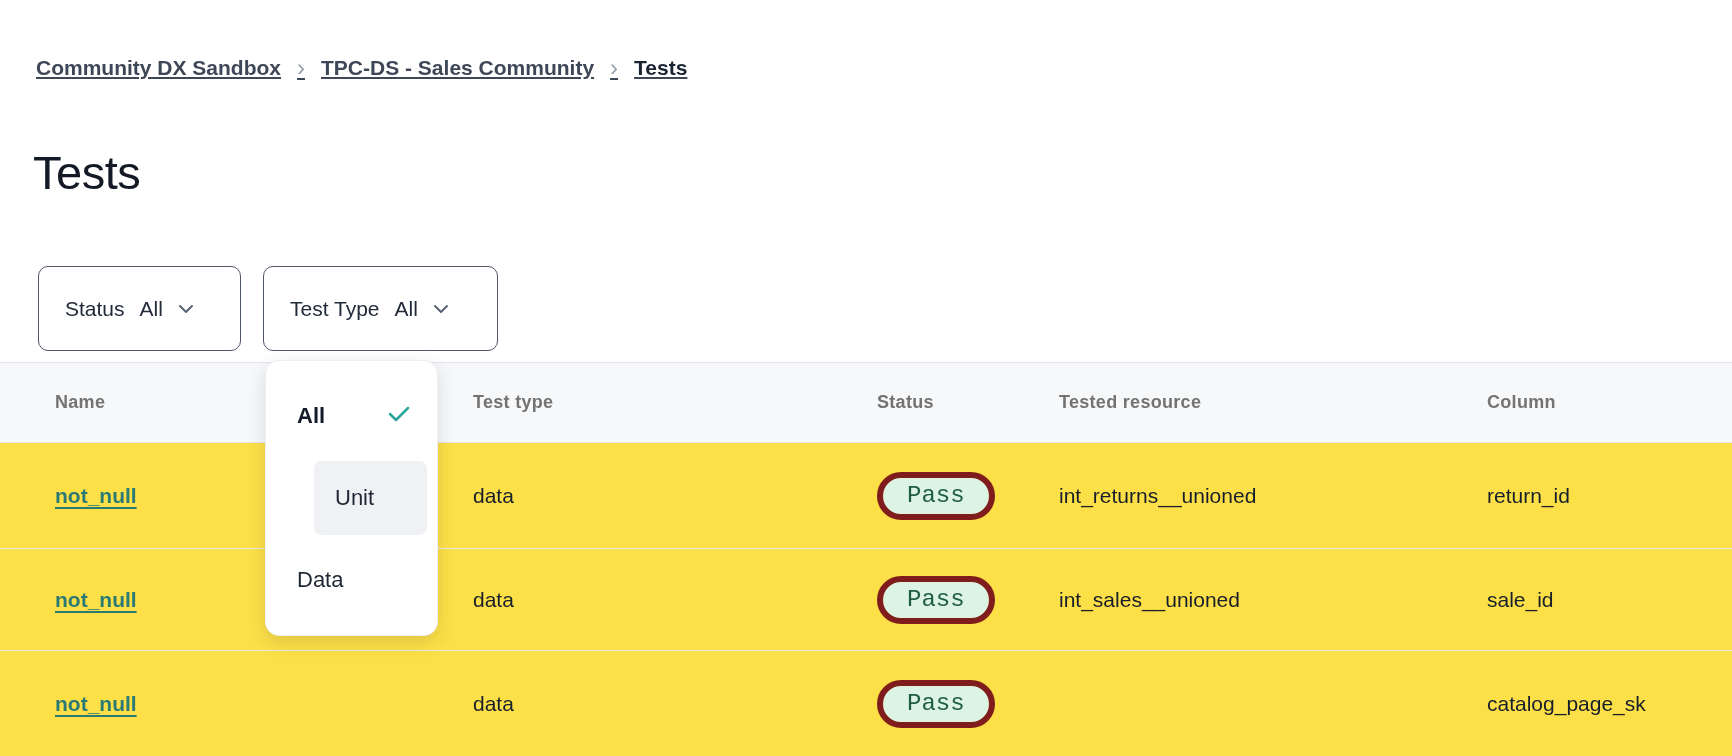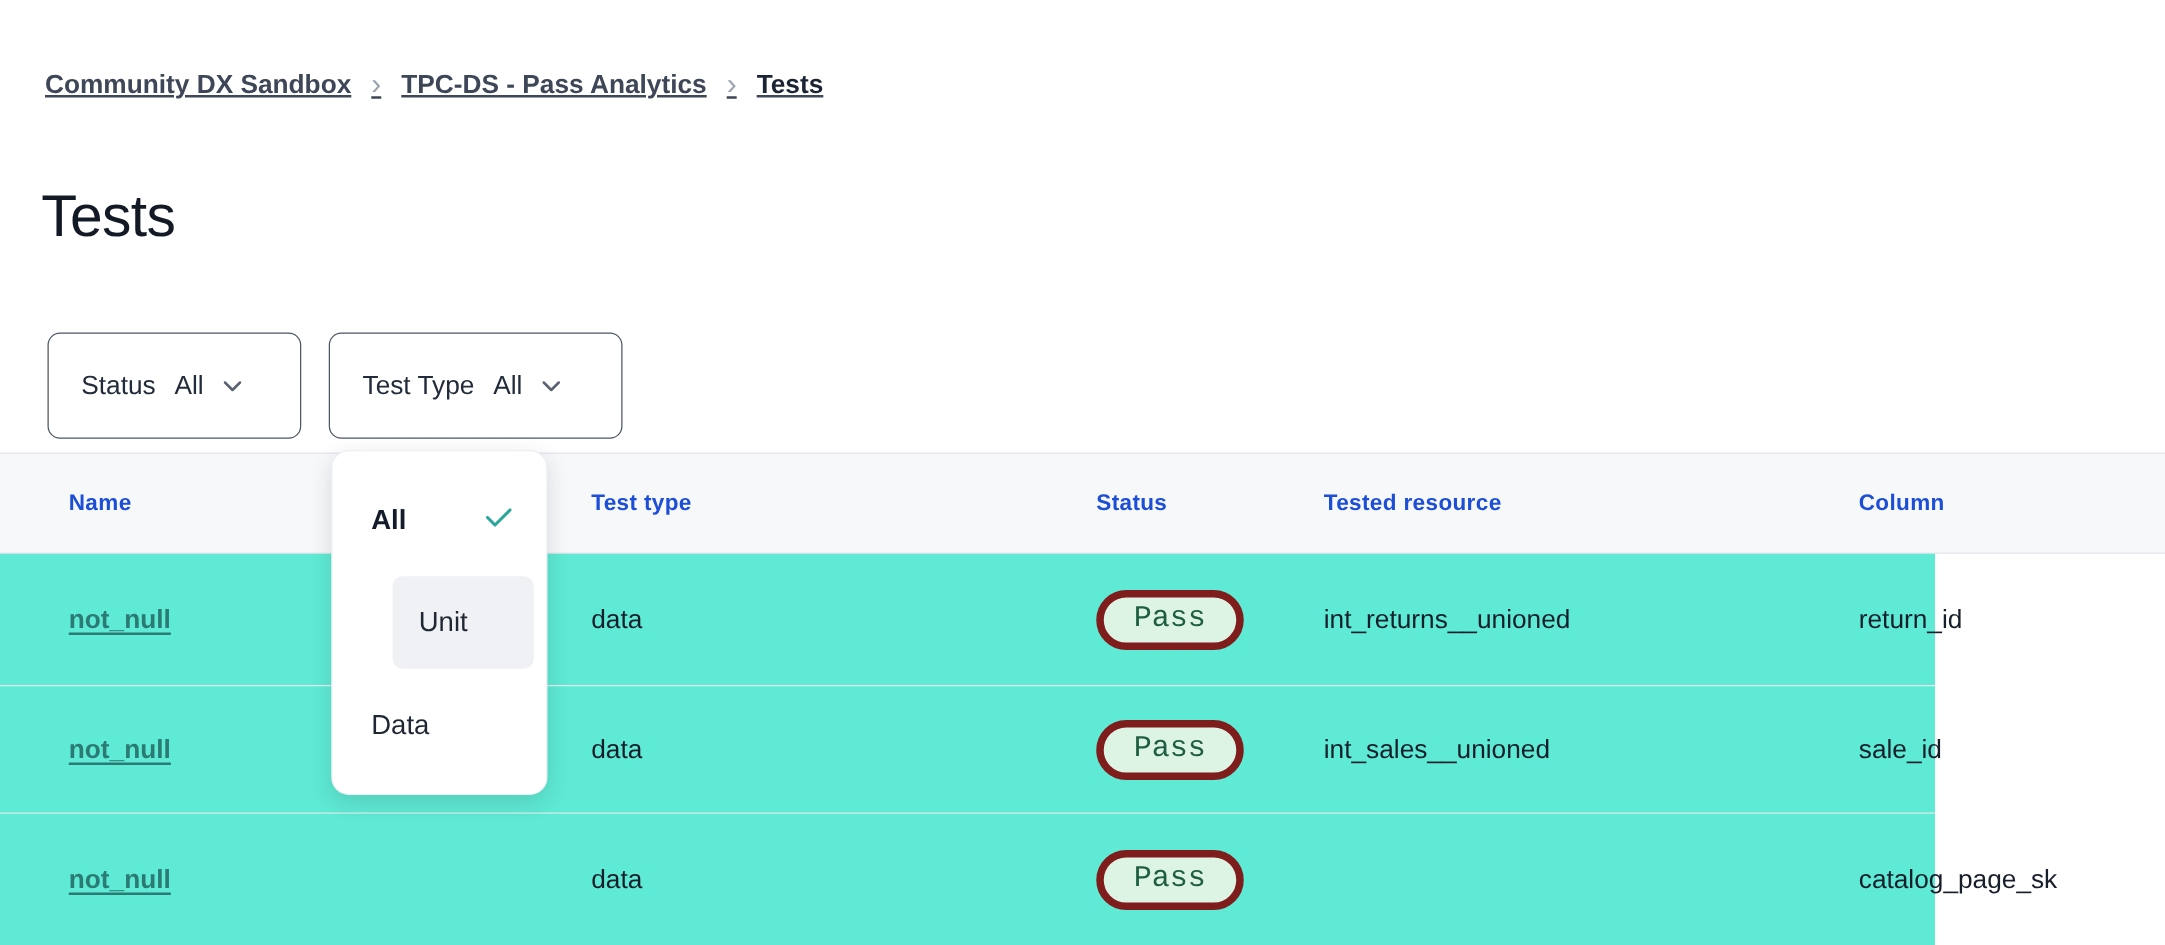--- a/index.html
+++ b/index.html
@@ -32,23 +32,23 @@
   #status-filter{left:38px;width:203px;}
   #testtype-filter{left:263px;width:235px;}
   .chev{display:inline-flex;align-items:center;}
   
   .thead{
     position:absolute;left:0;top:362px;width:1732px;height:81px;box-sizing:border-box;
     background:#f7f8fa;border-top:1px solid #e3e5e9;border-bottom:1px solid #e3e5e9;
   }
   .th{
     position:absolute;top:0;height:100%;display:flex;align-items:center;
-    font-size:18px;font-weight:700;color:#1d4ed8;letter-spacing:0.3px;
+    font-size:18px;font-weight:700;color:#737373;letter-spacing:0.3px;
   }
-  .trow{position:absolute;left:0;width:1548px;box-sizing:border-box;background:#5eead4;}
+  .trow{position:absolute;left:0;width:1732px;box-sizing:border-box;background:#fde047;}
   .trow.bordered{border-bottom:1px solid #e9eaee;}
   #row-0{top:443px;height:106px;}
   #row-1{top:549px;height:102px;}
   #row-2{top:651px;height:105px;}
   .td{
     position:absolute;top:0;height:100%;display:flex;align-items:center;
     font-size:21px;color:#171e2b;
   }
   .col-name{left:55px;}
   .col-type{left:473px;}
@@ -80,21 +80,21 @@
   .dd-item.highlighted{background:#f0f1f4;margin-left:38px;}
 </style>
 </head>
 <body>
 
 <div id="app">
 
   <nav class="breadcrumb">
     <span class="crumb">Community DX Sandbox</span>
     <span class="crumb-sep">›</span>
-    <span class="crumb">TPC-DS - Pass Analytics</span>
+    <span class="crumb">TPC-DS - Sales Community</span>
     <span class="crumb-sep">›</span>
     <span class="crumb current">Tests</span>
   </nav>
 
   <h1 class="page-title">Tests</h1>
 
   <div class="filter-btn" id="status-filter">
     <span class="flabel">Status</span>
     <span class="fvalue">All</span>
     <span class="chev">

